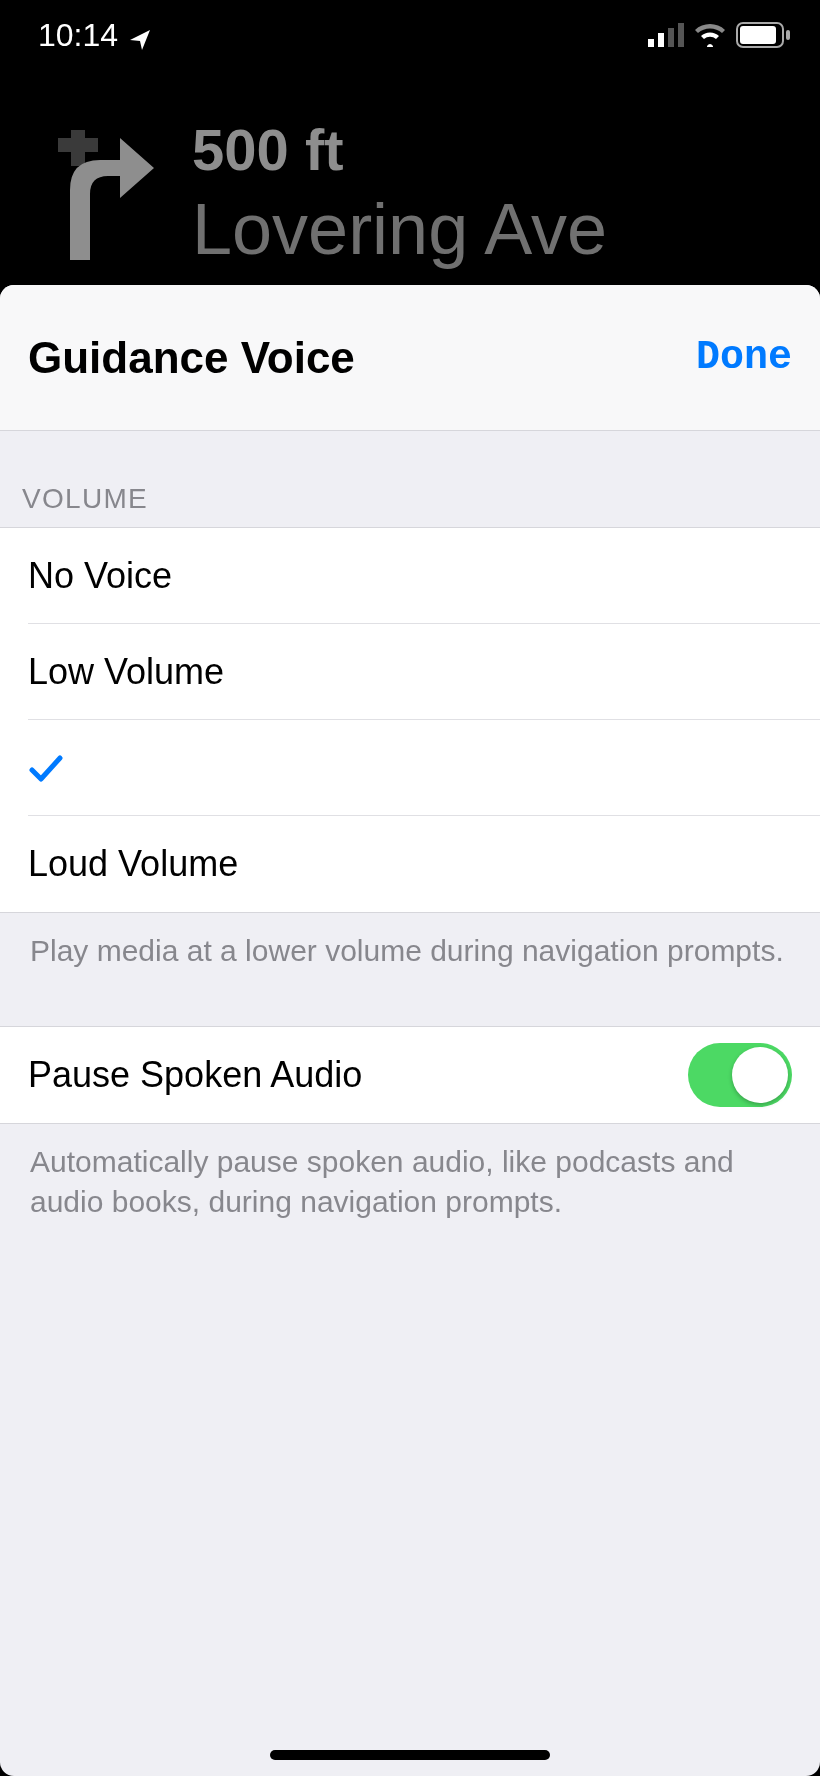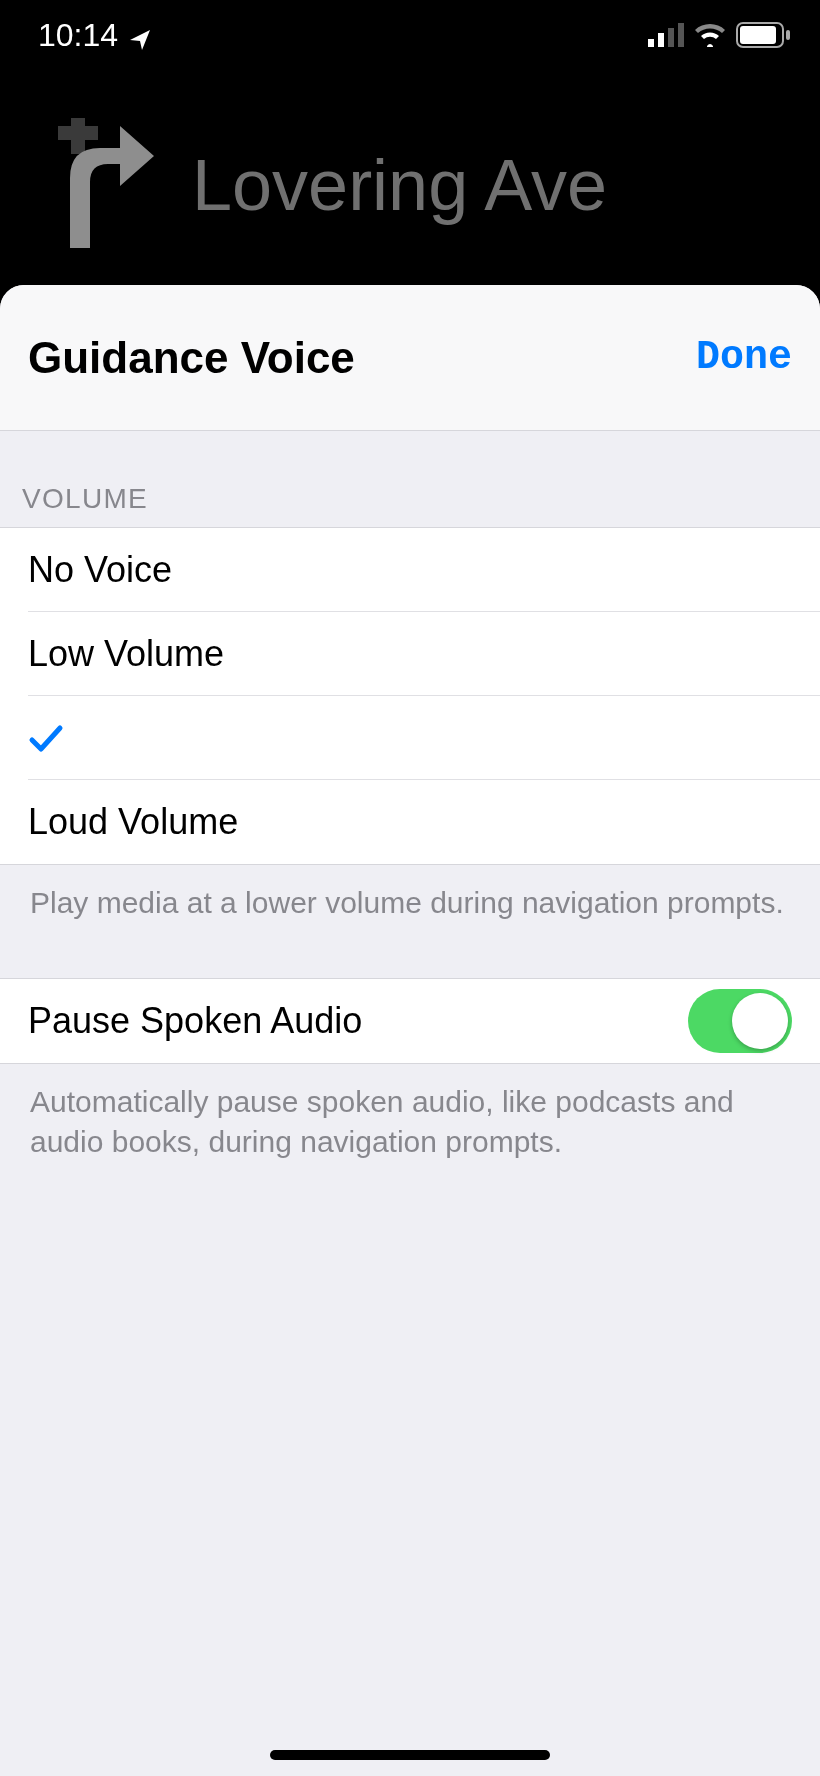--- a/index.html
+++ b/index.html
@@ -63,20 +63,21 @@
     .sheet {
       position: absolute;
       top: 285px;
       left: 0;
       right: 0;
       bottom: 0;
       background: #efeff4;
       border-top-left-radius: 24px;
       border-top-right-radius: 24px;
       overflow: hidden;
+      border-radius: 14px;
     }
 
     .sheet-header {
       height: 146px;
       background: #f8f8f9;
       display: flex;
       justify-content: space-between;
       align-items: center;
       padding: 0 28px;
       border-bottom: 1px solid #d6d6db;
@@ -105,21 +106,21 @@
 
     .list-group {
       background: #fff;
       border-top: 1px solid #d6d6db;
       border-bottom: 1px solid #d6d6db;
     }
     .list-row {
       display: flex;
       justify-content: space-between;
       align-items: center;
-      height: 84px;
+      height: 96px;
       padding: 0 28px;
       font-size: 36px;
       color: #000;
       position: relative;
     }
     .list-row.selected { color: #007aff; }
     .list-row .sep {
       position: absolute;
       left: 28px;
       right: 0;
@@ -206,20 +207,21 @@
 
 <div class="nav-banner">
   <div class="turn-icon-wrap">
     <svg viewBox="0 0 120 130" width="120" height="130">
       <rect x="22" y="8" width="40" height="14" fill="#3a3a3a"></rect>
       <rect x="35" y="0" width="14" height="36" fill="#3a3a3a"></rect>
       <path d="M34 130 L34 60 Q34 30 64 30 L84 30 L84 8 L118 38 L84 68 L84 46 L72 46 Q54 46 54 64 L54 130 Z" fill="#8e8e8e"></path>
     </svg>
   </div>
   <div>
+    <div class="nav-distance">500 ft</div>
     <div class="nav-street">Lovering Ave</div>
   </div>
 </div>
 
 <div class="sheet">
   <div class="sheet-header">
     <div class="sheet-title">Guidance Voice</div>
     <button class="done-btn">Done</button>
   </div>
 

